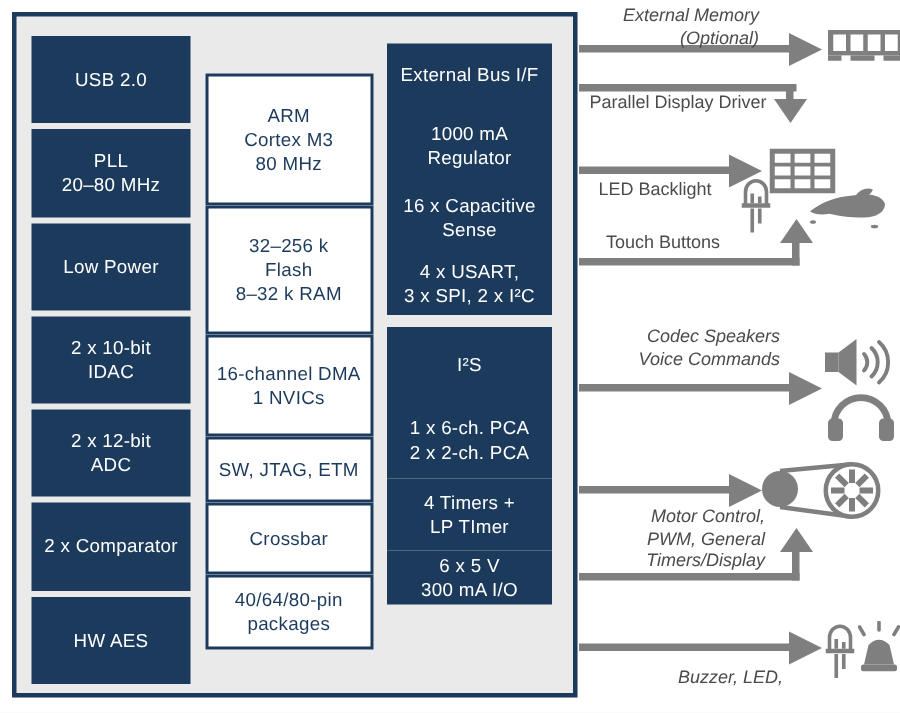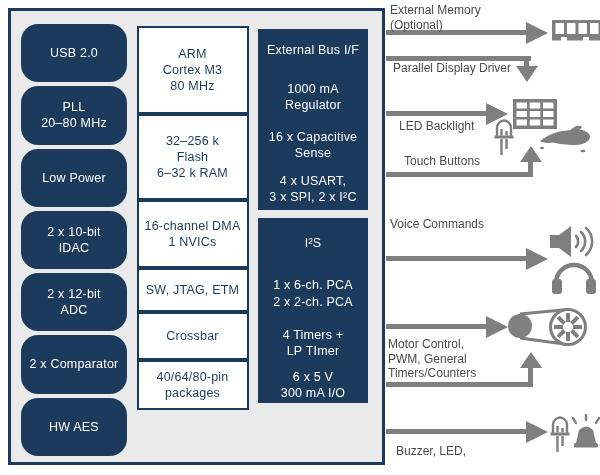--- a/index.html
+++ b/index.html
@@ -4,40 +4,40 @@
 <style>
   html,body{margin:0;padding:0;background:#fff;}
   #stage{position:relative;width:600px;height:475px;background:#ffffff;overflow:hidden;
          font-family:"Liberation Sans",sans-serif;}
   
   #chipbox{position:absolute;left:8px;top:8px;width:377px;height:457px;
            background:#eaeaea;border:3px solid #1c3a5c;box-sizing:border-box;
            display:flex;justify-content:space-between;padding:13px 14px 6px 10px;}
   .col{display:flex;flex-direction:column;box-sizing:border-box;}
   #col-left{width:106px;gap:4px;}
-  #col-mid{width:112px;justify-content:flex-start;padding-top:2px;}
+  #col-mid{width:112px;justify-content:center;padding-top:2px;}
   #col-right{width:110px;padding-top:5px;}
   .blk{display:flex;flex-direction:column;align-items:center;justify-content:center;
        text-align:center;box-sizing:border-box;font-size:12.5px;line-height:1.3;letter-spacing:.2px;}
   .dark{background:#1c3a5c;color:#ffffff;}
   .light{background:#ffffff;border:2px solid #1c3a5c;color:#1c3a5c;}
-  #col-left .blk{flex:1;border-radius:17px;}
+  #col-left .blk{flex:1;}
   .ln{display:block;}
   sub.subsc{font-size:7.5px;vertical-align:-2px;letter-spacing:0;}
   
   .bar{position:absolute;height:5px;background:#7f7f7f;}
   .vbar{position:absolute;width:5px;background:#7f7f7f;}
   .ah-right{position:absolute;width:0;height:0;border-top:11px solid transparent;
             border-bottom:11px solid transparent;border-left:22px solid #7f7f7f;}
   .ah-down{position:absolute;width:0;height:0;border-left:11px solid transparent;
            border-right:11px solid transparent;border-top:16px solid #7f7f7f;}
   .ah-up{position:absolute;width:0;height:0;border-left:11px solid transparent;
          border-right:11px solid transparent;border-bottom:16px solid #7f7f7f;}
   .lbl{position:absolute;color:#4b4b4b;font-size:12px;line-height:14.5px;white-space:nowrap;}
-  .lbl.center{text-align:left;white-space:normal;}
+  .lbl.center{text-align:right;white-space:normal;font-style:italic;}
   .icon{position:absolute;}
 </style>
 </head>
 <body>
 
 <div id="stage">
 
   <div id="chipbox">
 
     <div class="col" id="col-left">
@@ -69,21 +69,21 @@
 
     <div class="col" id="col-mid">
       <div class="blk light" style="height:88px">
         <span class="ln">ARM</span>
         <span class="ln">Cortex M3</span>
         <span class="ln">80 MHz</span>
       </div>
       <div class="blk light" style="height:86px">
         <span class="ln">32–256 k</span>
         <span class="ln">Flash</span>
-        <span class="ln">6–32 k RAM</span>
+        <span class="ln">8–32 k RAM</span>
       </div>
       <div class="blk light" style="height:68px">
         <span class="ln">16-channel DMA</span>
         <span class="ln">1 NVICs</span>
       </div>
       <div class="blk light" style="height:44px">
         <span class="ln">SW, JTAG, ETM</span>
       </div>
       <div class="blk light" style="height:48px">
         <span class="ln">Crossbar</span>
@@ -156,26 +156,27 @@
   <div class="ah-right" style="left:526px;top:421px"></div>
 
   <div class="lbl center" style="left:390px;top:3px;width:116px">
     <span class="ln">External Memory</span>
     <span class="ln">(Optional)</span>
   </div>
   <div class="lbl" style="left:393px;top:61px">Parallel Display Driver</div>
   <div class="lbl" style="left:399px;top:119px">LED Backlight</div>
   <div class="lbl" style="left:404px;top:154px">Touch Buttons</div>
   <div class="lbl center" style="left:390px;top:217px;width:130px">
+    <span class="ln">Codec Speakers</span>
     <span class="ln">Voice Commands</span>
   </div>
   <div class="lbl center" style="left:388px;top:337px;width:122px">
     <span class="ln">Motor Control,</span>
     <span class="ln">PWM, General</span>
-    <span class="ln">Timers/Counters</span>
+    <span class="ln">Timers/Display</span>
   </div>
   <div class="lbl center" style="left:396px;top:444px;width:126px">
     <span class="ln">Buzzer, LED,</span>
   </div>
 
   <svg class="icon" style="left:552px;top:20px" width="48" height="24" viewBox="0 0 48 24">
     <rect x="0" y="0" width="48" height="17" fill="#7f7f7f"></rect>
     <rect x="3.5" y="3" width="8.5" height="11" fill="#fff"></rect>
     <rect x="15" y="3" width="8.5" height="11" fill="#fff"></rect>
     <rect x="26.5" y="3" width="8.5" height="11" fill="#fff"></rect>

